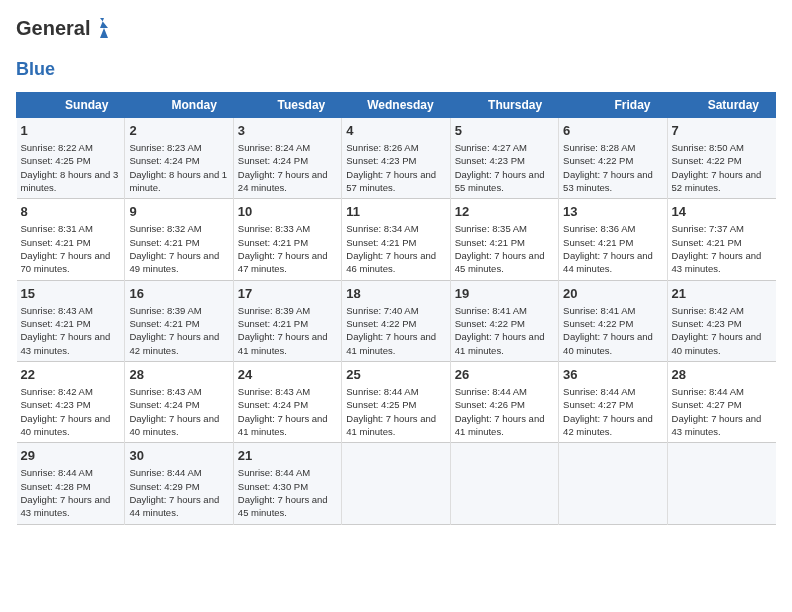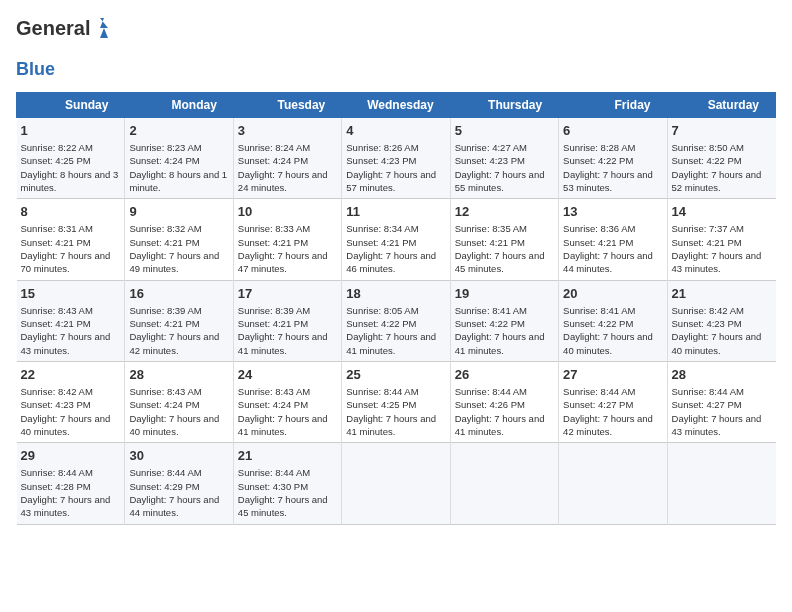--- a/index.html
+++ b/index.html
@@ -217,21 +217,21 @@
             <div>Daylight: 7 hours and 42 minutes.</div>
           </td>
           <td>
             <span class="day-num">17</span>
             <div>Sunrise: 8:39 AM</div>
             <div>Sunset: 4:21 PM</div>
             <div>Daylight: 7 hours and 41 minutes.</div>
           </td>
           <td>
             <span class="day-num">18</span>
-            <div>Sunrise: 8:05 AM</div>
+            <div>Sunrise: 7:40 AM</div>
             <div>Sunset: 4:22 PM</div>
             <div>Daylight: 7 hours and 41 minutes.</div>
           </td>
           <td>
             <span class="day-num">19</span>
             <div>Sunrise: 8:41 AM</div>
             <div>Sunset: 4:22 PM</div>
             <div>Daylight: 7 hours and 41 minutes.</div>
           </td>
           <td>
@@ -272,21 +272,21 @@
             <div>Sunset: 4:25 PM</div>
             <div>Daylight: 7 hours and 41 minutes.</div>
           </td>
           <td>
             <span class="day-num">26</span>
             <div>Sunrise: 8:44 AM</div>
             <div>Sunset: 4:26 PM</div>
             <div>Daylight: 7 hours and 41 minutes.</div>
           </td>
           <td>
-            <span class="day-num">27</span>
+            <span class="day-num">36</span>
             <div>Sunrise: 8:44 AM</div>
             <div>Sunset: 4:27 PM</div>
             <div>Daylight: 7 hours and 42 minutes.</div>
           </td>
           <td>
             <span class="day-num">28</span>
             <div>Sunrise: 8:44 AM</div>
             <div>Sunset: 4:27 PM</div>
             <div>Daylight: 7 hours and 43 minutes.</div>
           </td>

